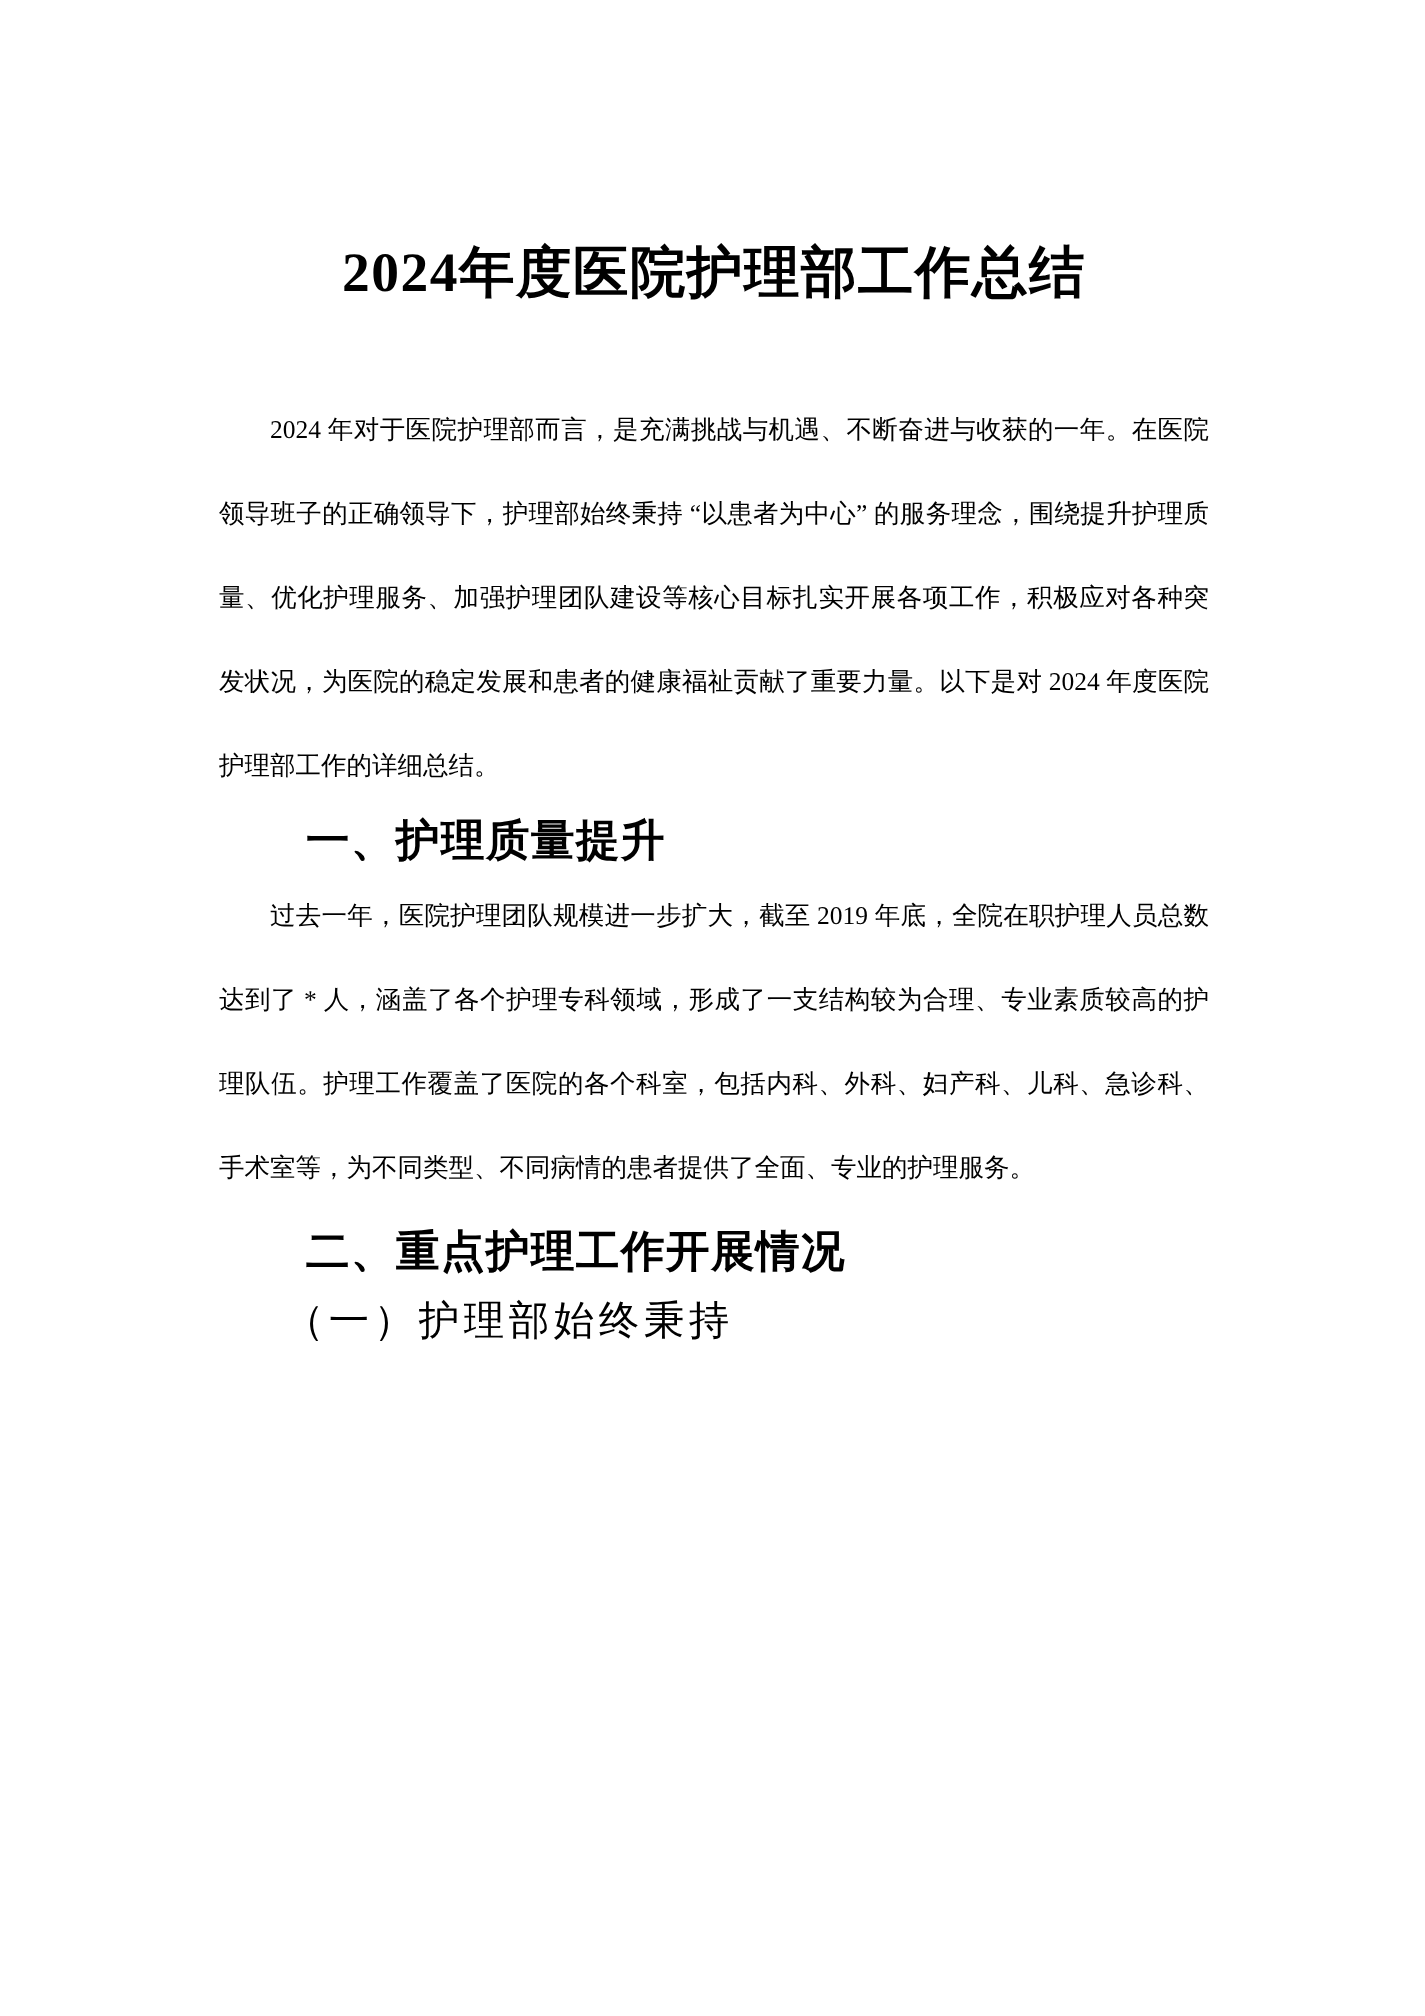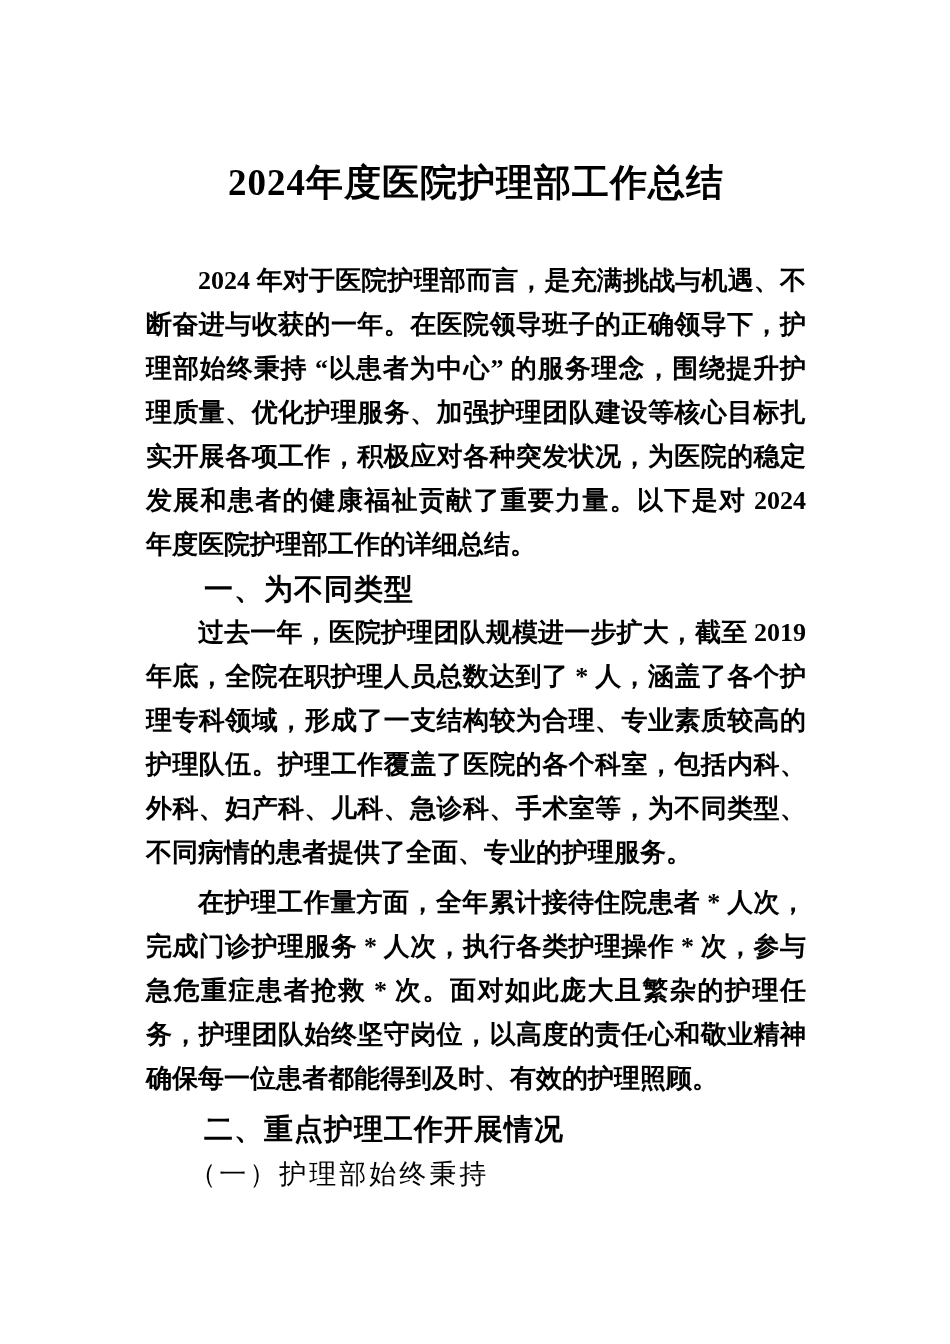--- a/index.html
+++ b/index.html
@@ -22,23 +22,23 @@
     font-weight: 700;
     font-size: 37px;
     line-height: 50px;
     text-align: center;
     letter-spacing: 1px;
     margin-bottom: 51px;
     white-space: nowrap;
   }
   .body-para {
     font-family: "Liberation Serif", "DejaVu Serif", serif;
-    font-weight: 700;
-    font-size: 26px;
-    line-height: 44px;
+    font-weight: 400;
+    font-size: 17px;
+    line-height: 56px;
     text-align: justify;
     text-indent: 2em;
   }
   .section-heading {
     font-family: "Liberation Sans", "DejaVu Sans", sans-serif;
     font-weight: 700;
     font-size: 29px;
     line-height: 44px;
     text-indent: 2em;
     letter-spacing: 1px;
@@ -57,23 +57,22 @@
 </style>
 </head>
 <body>
 
 <div class="page">
 
   <h1 class="doc-title">2024年度医院护理部工作总结</h1>
 
   <p class="body-para">2024 年对于医院护理部而言，是充满挑战与机遇、不断奋进与收获的一年。在医院领导班子的正确领导下，护理部始终秉持 “以患者为中心” 的服务理念，围绕提升护理质量、优化护理服务、加强护理团队建设等核心目标扎实开展各项工作，积极应对各种突发状况，为医院的稳定发展和患者的健康福祉贡献了重要力量。以下是对 2024 年度医院护理部工作的详细总结。</p>
 
-  <h2 class="section-heading">一、为不同类型</h2>
+  <h2 class="section-heading">一、护理质量提升</h2>
 
   <p class="body-para">过去一年，医院护理团队规模进一步扩大，截至 2019 年底，全院在职护理人员总数达到了 * 人，涵盖了各个护理专科领域，形成了一支结构较为合理、专业素质较高的护理队伍。护理工作覆盖了医院的各个科室，包括内科、外科、妇产科、儿科、急诊科、手术室等，为不同类型、不同病情的患者提供了全面、专业的护理服务。</p>
 
-  <p class="body-para para-gap">在护理工作量方面，全年累计接待住院患者 * 人次，完成门诊护理服务 * 人次，执行各类护理操作 * 次，参与急危重症患者抢救 * 次。面对如此庞大且繁杂的护理任务，护理团队始终坚守岗位，以高度的责任心和敬业精神确保每一位患者都能得到及时、有效的护理照顾。</p>
 
   <h2 class="section-heading heading-gap">二、重点护理工作开展情况</h2>
 
   <h3 class="subsection-heading">（一）护理部始终秉持</h3>
 
 </div>
 
 </body></html>

